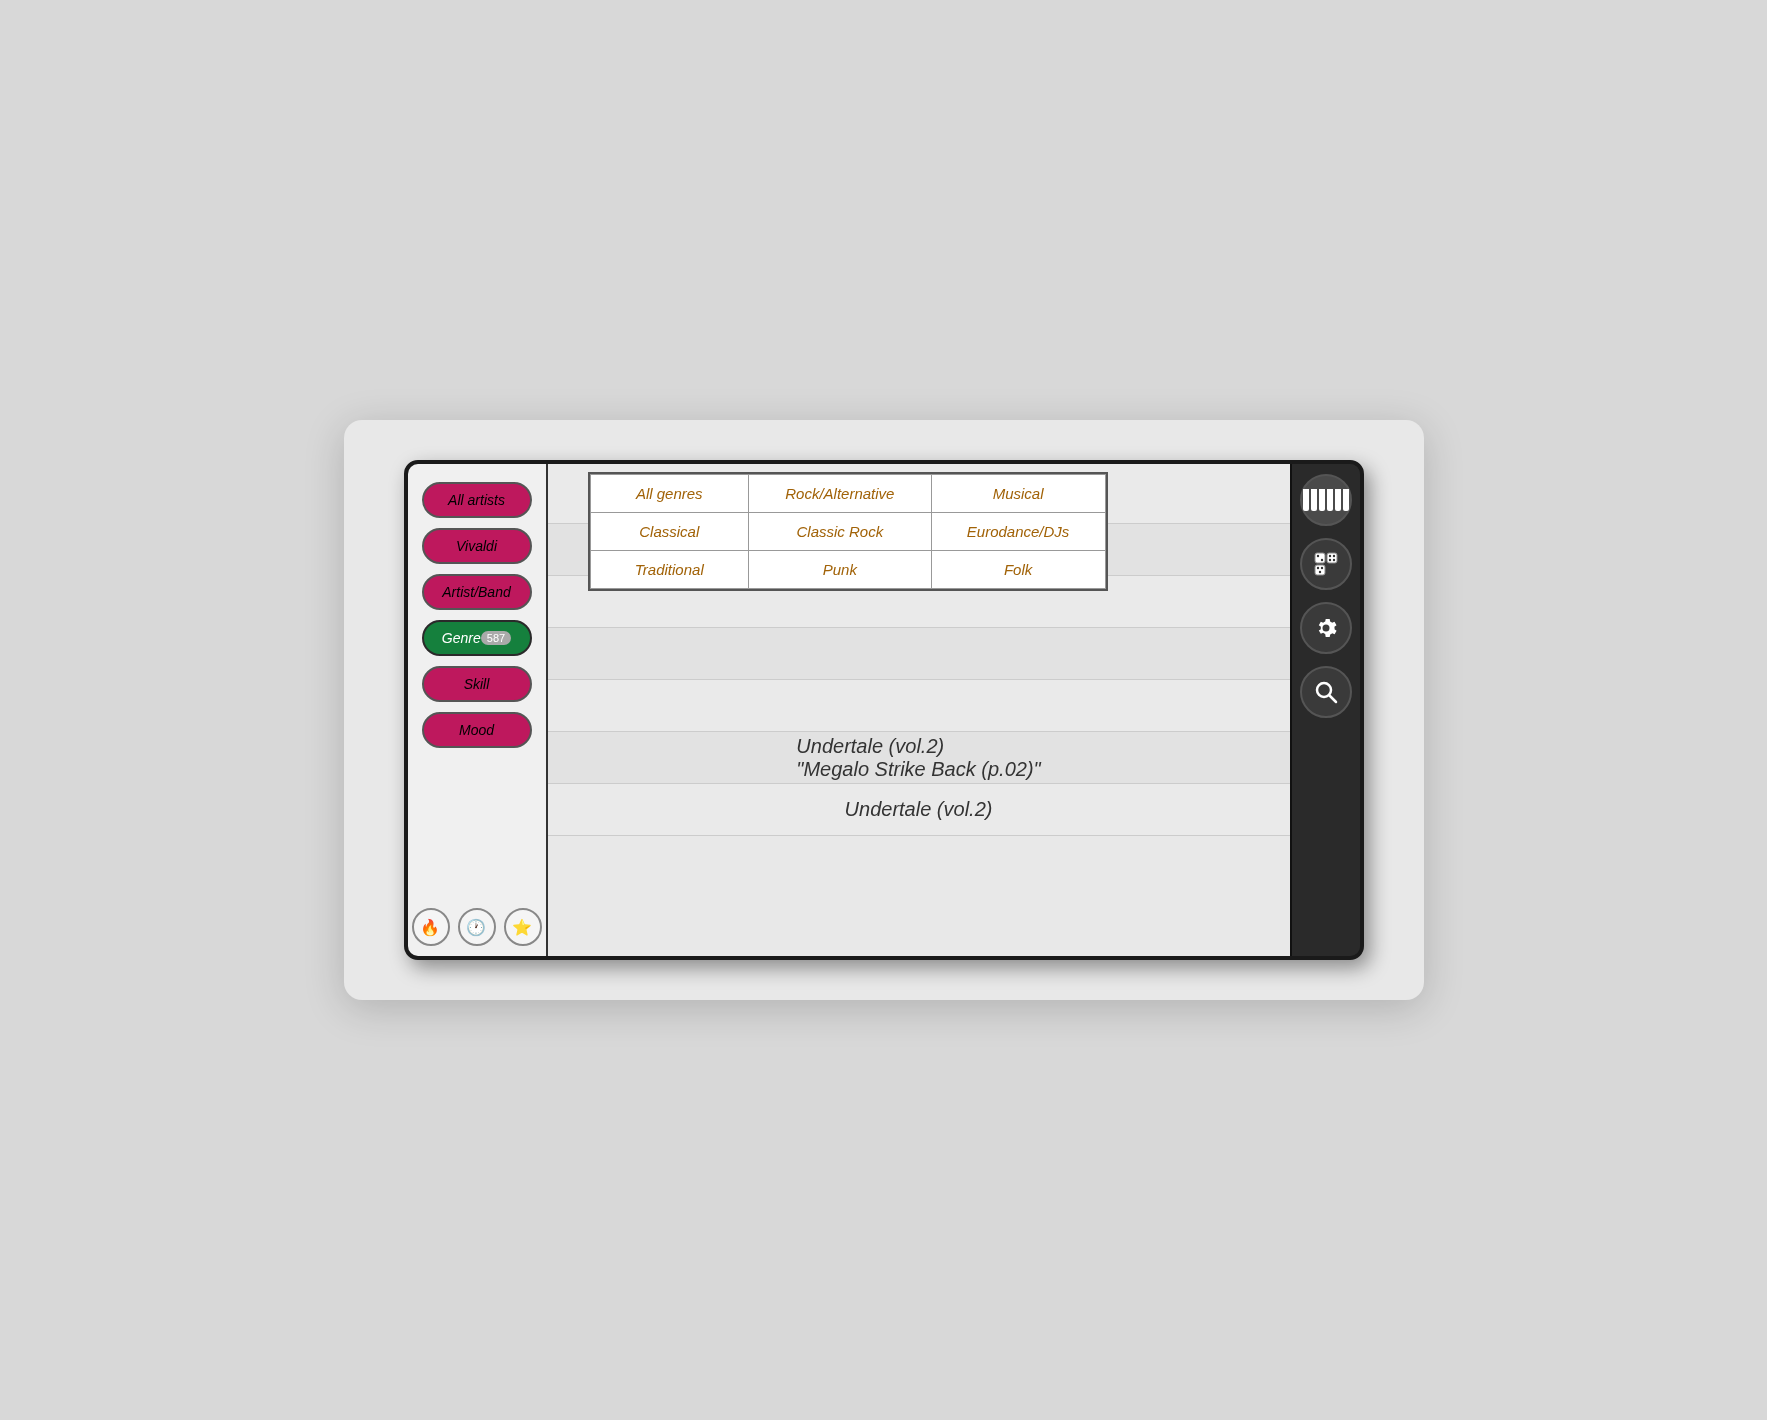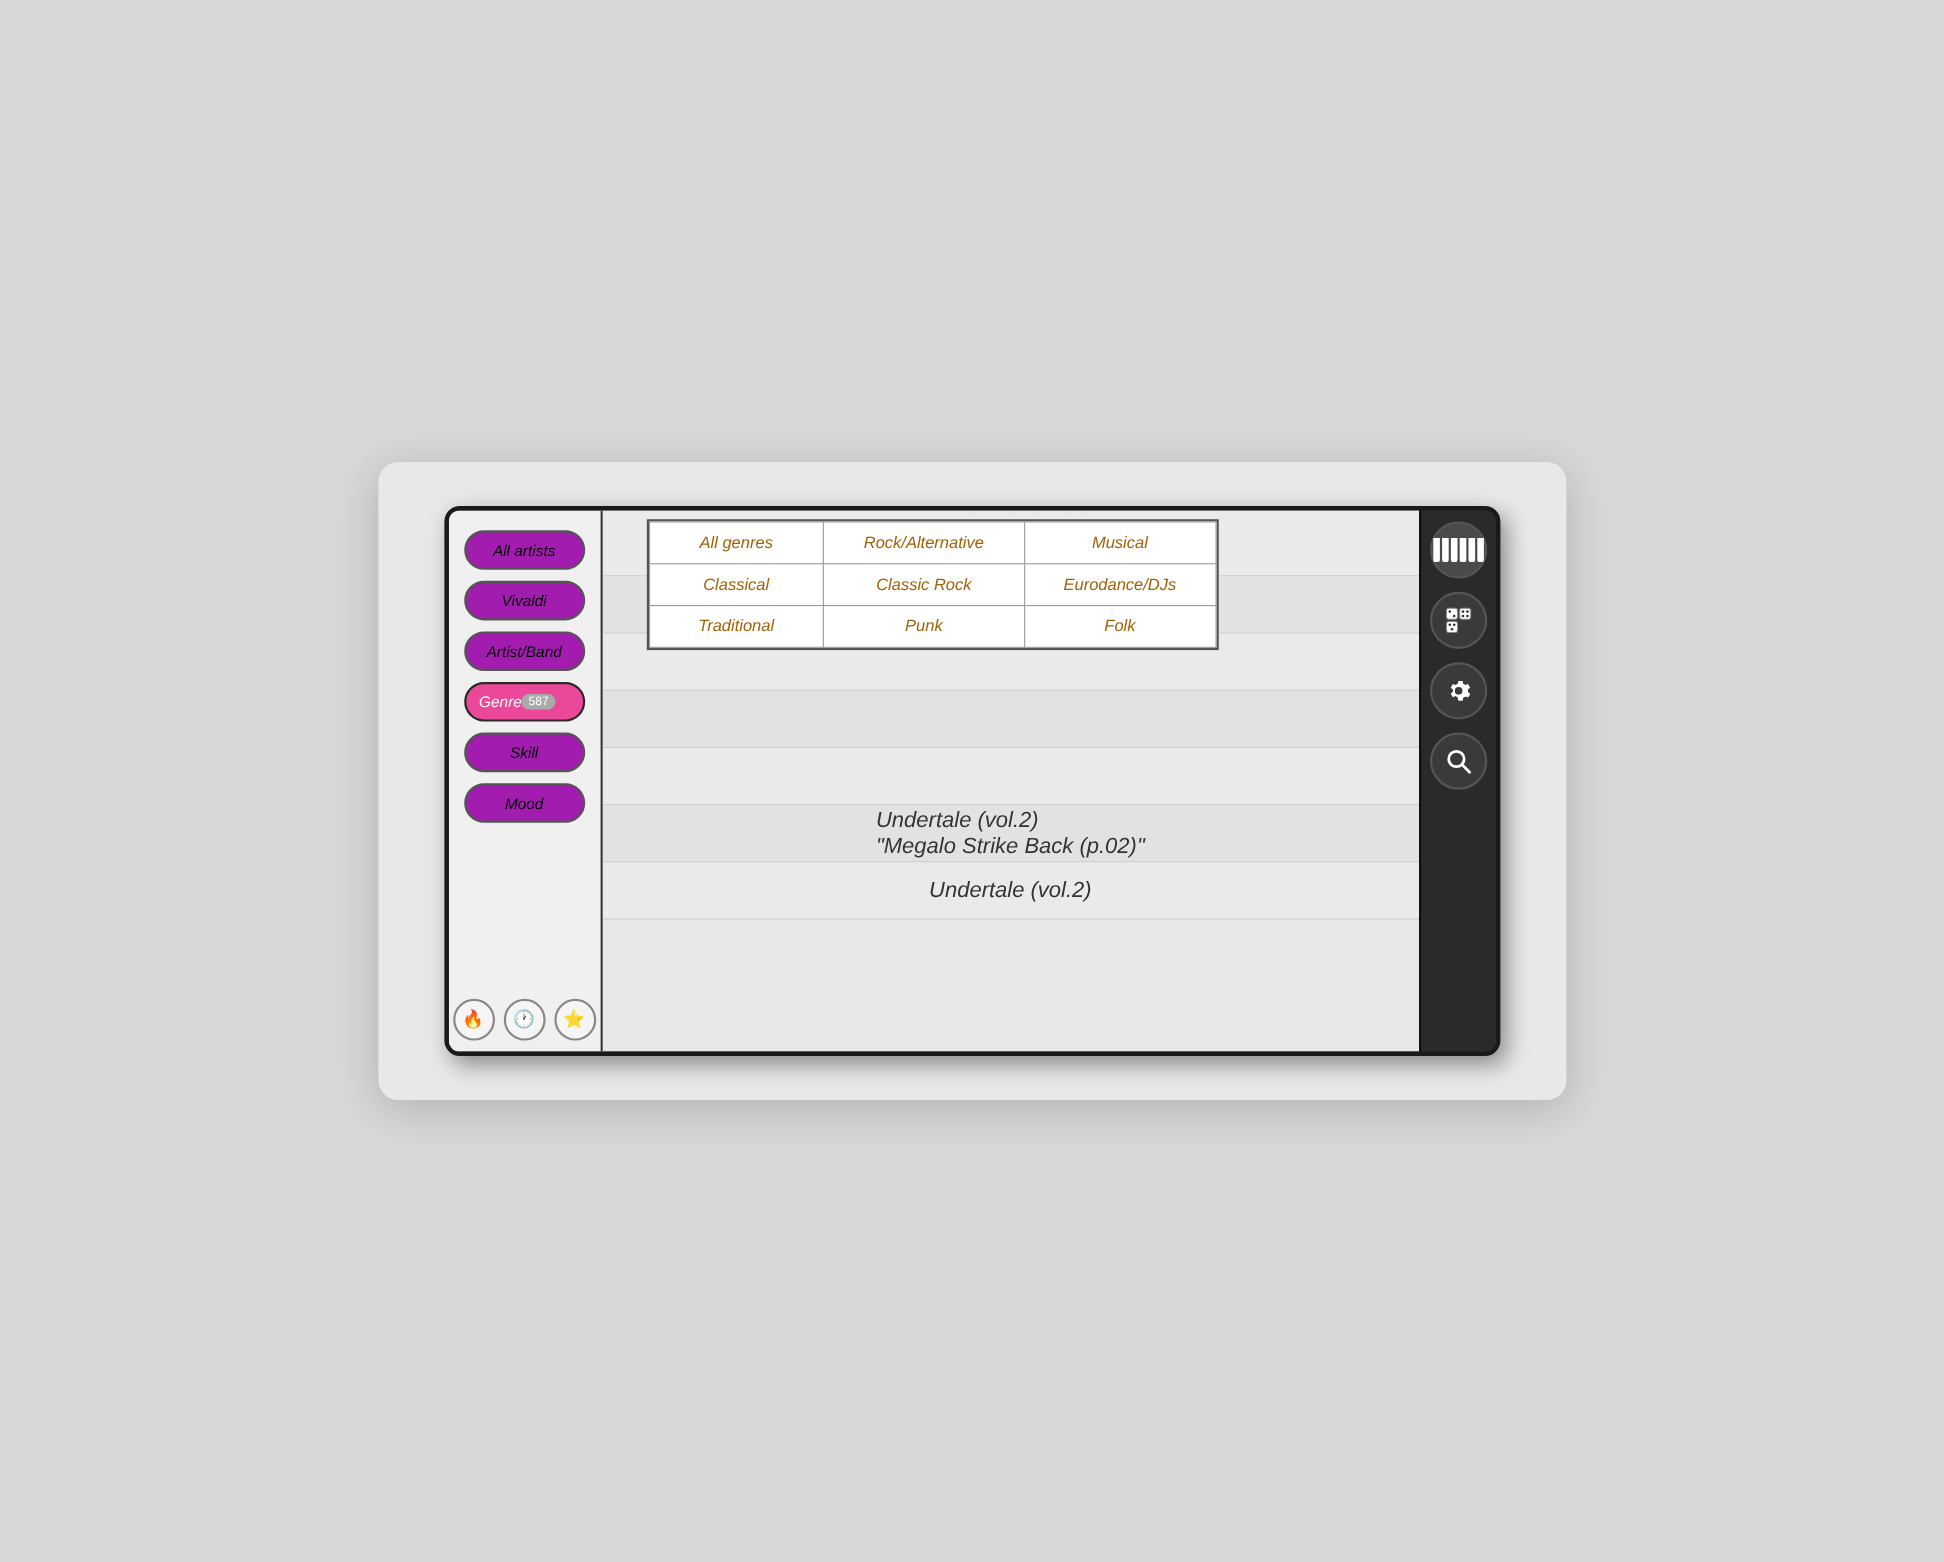--- a/index.html
+++ b/index.html
@@ -38,34 +38,34 @@
       padding: 18px 10px 10px 10px;
       gap: 10px;
       border-right: 2px solid #333;
       flex-shrink: 0;
     }
     .sidebar-btn {
       width: 110px;
       padding: 8px 12px;
       border-radius: 22px;
       border: 2px solid #555;
-      background: #a21caf;
+      background: #be185d;
       font-size: 14px;
       font-style: italic;
       text-align: center;
       cursor: pointer;
       font-family: 'Arial', sans-serif;
     }
     .sidebar-btn.active {
-      background: #ec4899;
+      background: #15803d;
       color: #fff;
       border-color: #2a2a2a;
       display: flex;
       align-items: center;
-      justify-content: flex-start;
+      justify-content: center;
     }
     .badge {
       background: #aaa;
       color: #fff;
       border-radius: 8px;
       padding: 1px 6px;
       font-size: 11px;
       font-style: normal;
     }
     .sidebar-icons {

